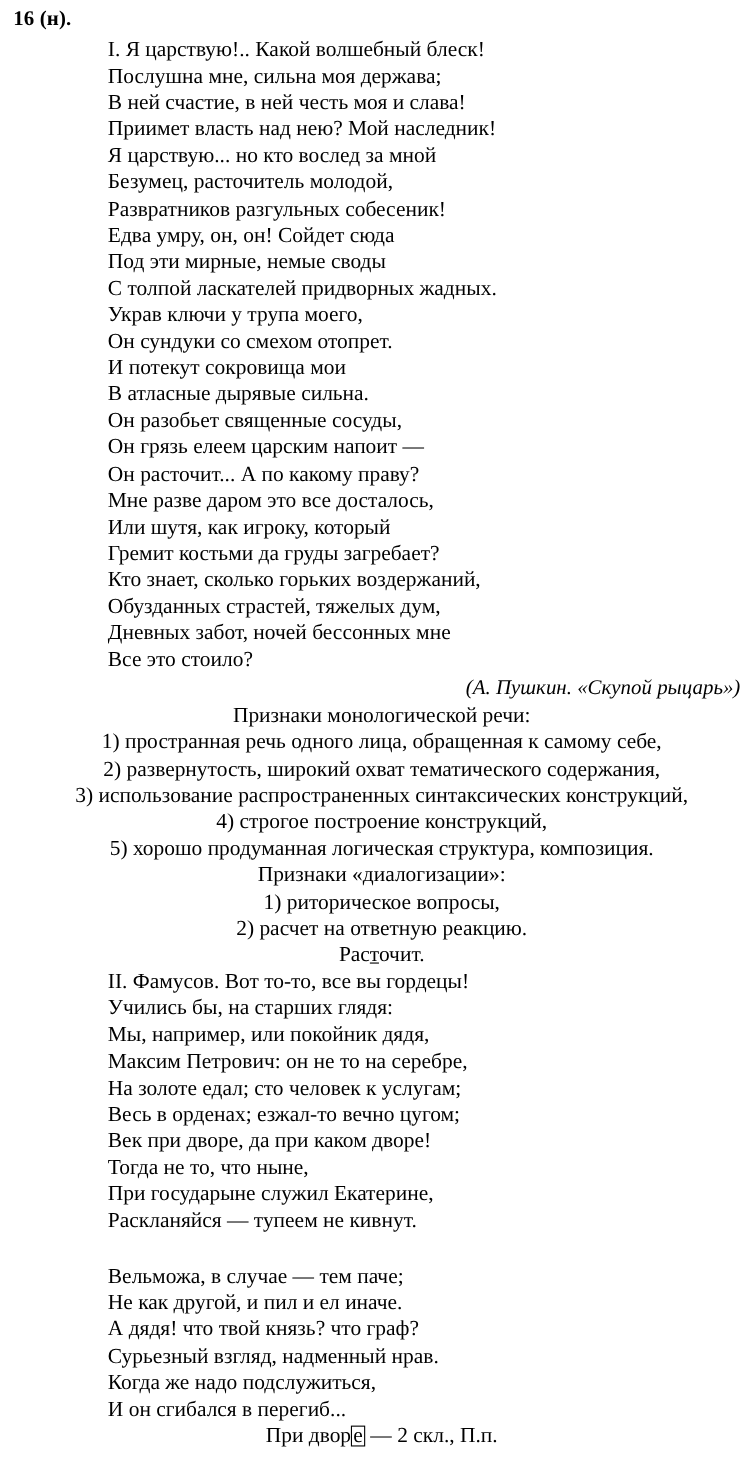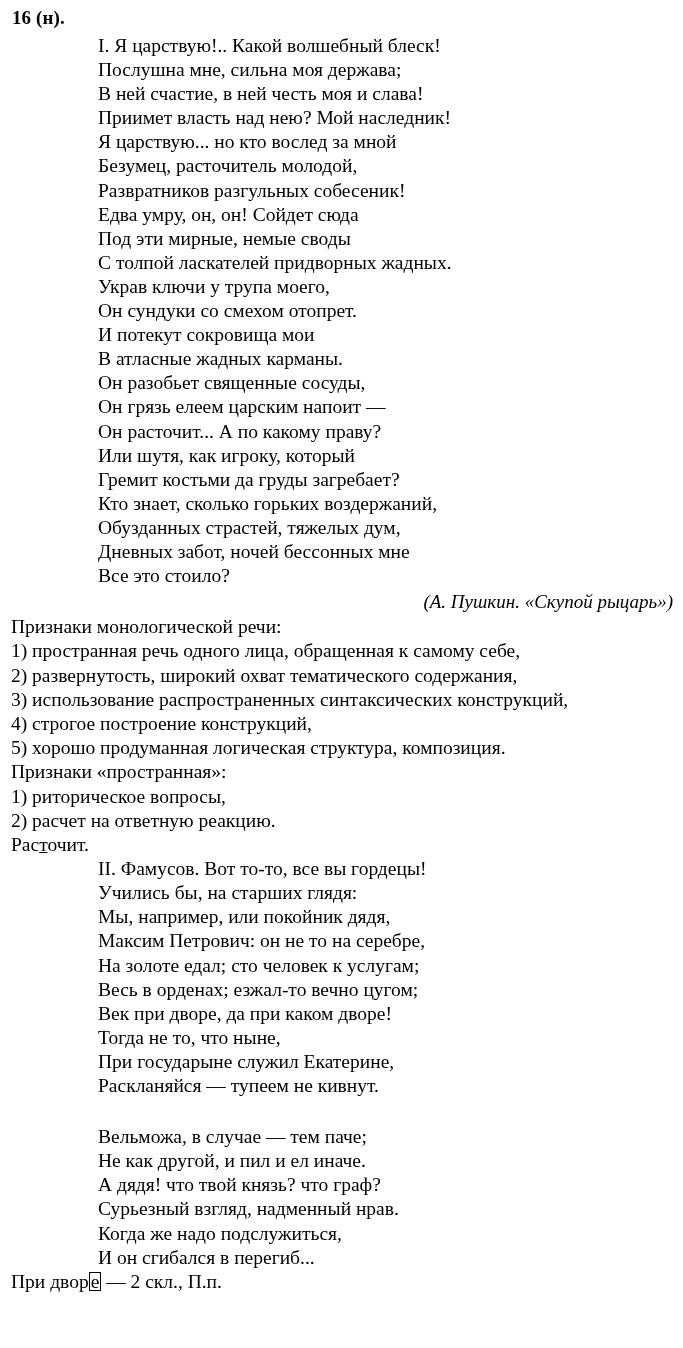--- a/index.html
+++ b/index.html
@@ -56,20 +56,21 @@
     text-align: right;
     padding-right: 10px;
     margin: 1px 0 1px 0;
     white-space: pre;
   }
 
   
   .prose {
     margin: 0;
     padding: 0 0 0 11px;
+    text-align: center;
   }
   .prose-line {
     font-size: 19.5px;
     line-height: 24.2px;
     white-space: pre;
     margin: 0;
   }
 
   
   .u-letter {
@@ -98,42 +99,43 @@
     <div class="verse-line">Приимет власть над нею? Мой наследник!</div>
     <div class="verse-line">Я царствую... но кто вослед за мной</div>
     <div class="verse-line">Безумец, расточитель молодой,</div>
     <div class="verse-line">Развратников разгульных собесеник!</div>
     <div class="verse-line">Едва умру, он, он! Сойдет сюда</div>
     <div class="verse-line">Под эти мирные, немые своды</div>
     <div class="verse-line">С толпой ласкателей придворных жадных.</div>
     <div class="verse-line">Украв ключи у трупа моего,</div>
     <div class="verse-line">Он сундуки со смехом отопрет.</div>
     <div class="verse-line">И потекут сокровища мои</div>
-    <div class="verse-line">В атласные жадных карманы.</div>
+    <div class="verse-line">В атласные дырявые сильна.</div>
     <div class="verse-line">Он разобьет священные сосуды,</div>
     <div class="verse-line">Он грязь елеем царским напоит —</div>
     <div class="verse-line">Он расточит... А по какому праву?</div>
+    <div class="verse-line">Мне разве даром это все досталось,</div>
     <div class="verse-line">Или шутя, как игроку, который</div>
     <div class="verse-line">Гремит костьми да груды загребает?</div>
     <div class="verse-line">Кто знает, сколько горьких воздержаний,</div>
     <div class="verse-line">Обузданных страстей, тяжелых дум,</div>
     <div class="verse-line">Дневных забот, ночей бессонных мне</div>
     <div class="verse-line">Все это стоило?</div>
   </div>
 
   <div class="attribution">(А. Пушкин. «Скупой рыцарь»)</div>
 
   <div class="prose">
     <div class="prose-line">Признаки монологической речи:</div>
     <div class="prose-line">1) пространная речь одного лица, обращенная к самому себе,</div>
     <div class="prose-line">2) развернутость, широкий охват тематического содержания,</div>
     <div class="prose-line">3) использование распространенных синтаксических конструкций,</div>
     <div class="prose-line">4) строгое построение конструкций,</div>
     <div class="prose-line">5) хорошо продуманная логическая структура, композиция.</div>
-    <div class="prose-line">Признаки «пространная»:</div>
+    <div class="prose-line">Признаки «диалогизации»:</div>
     <div class="prose-line">1) риторическое вопросы,</div>
     <div class="prose-line">2) расчет на ответную реакцию.</div>
     <div class="prose-line"><span>Рас</span><span class="u-letter">т</span><span>очит.</span></div>
   </div>
 
   <div class="verse">
     <div class="verse-line">II. Фамусов. Вот то-то, все вы гордецы!</div>
     <div class="verse-line">Учились бы, на старших глядя:</div>
     <div class="verse-line">Мы, например, или покойник дядя,</div>
     <div class="verse-line">Максим Петрович: он не то на серебре,</div>

